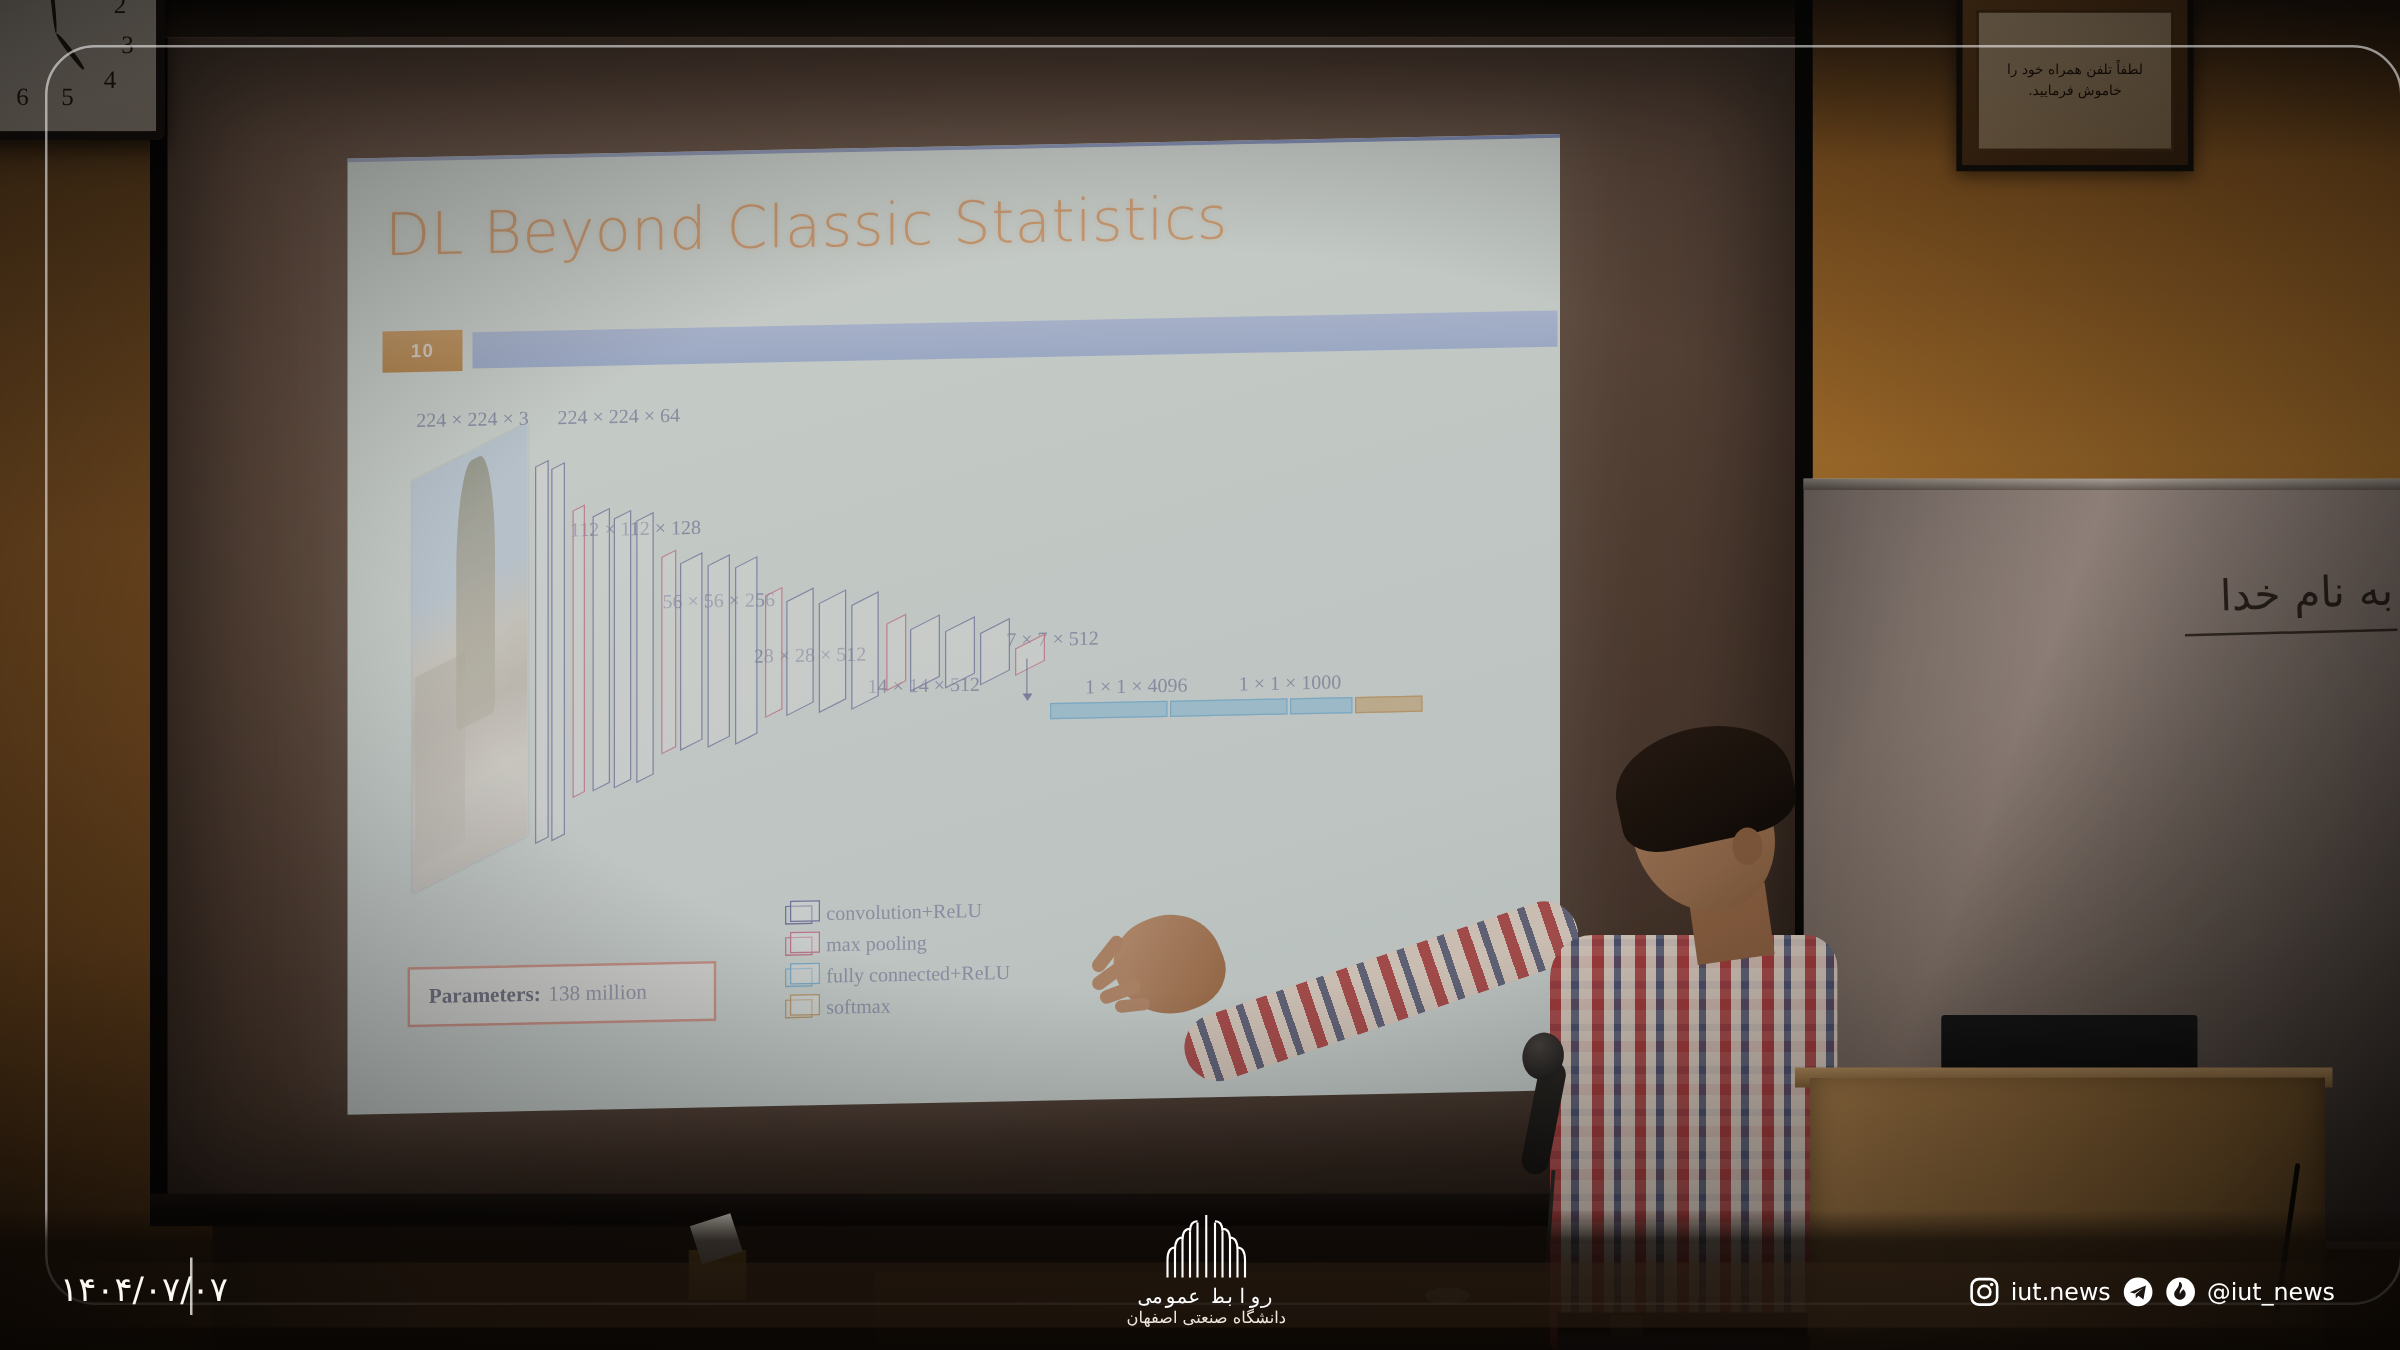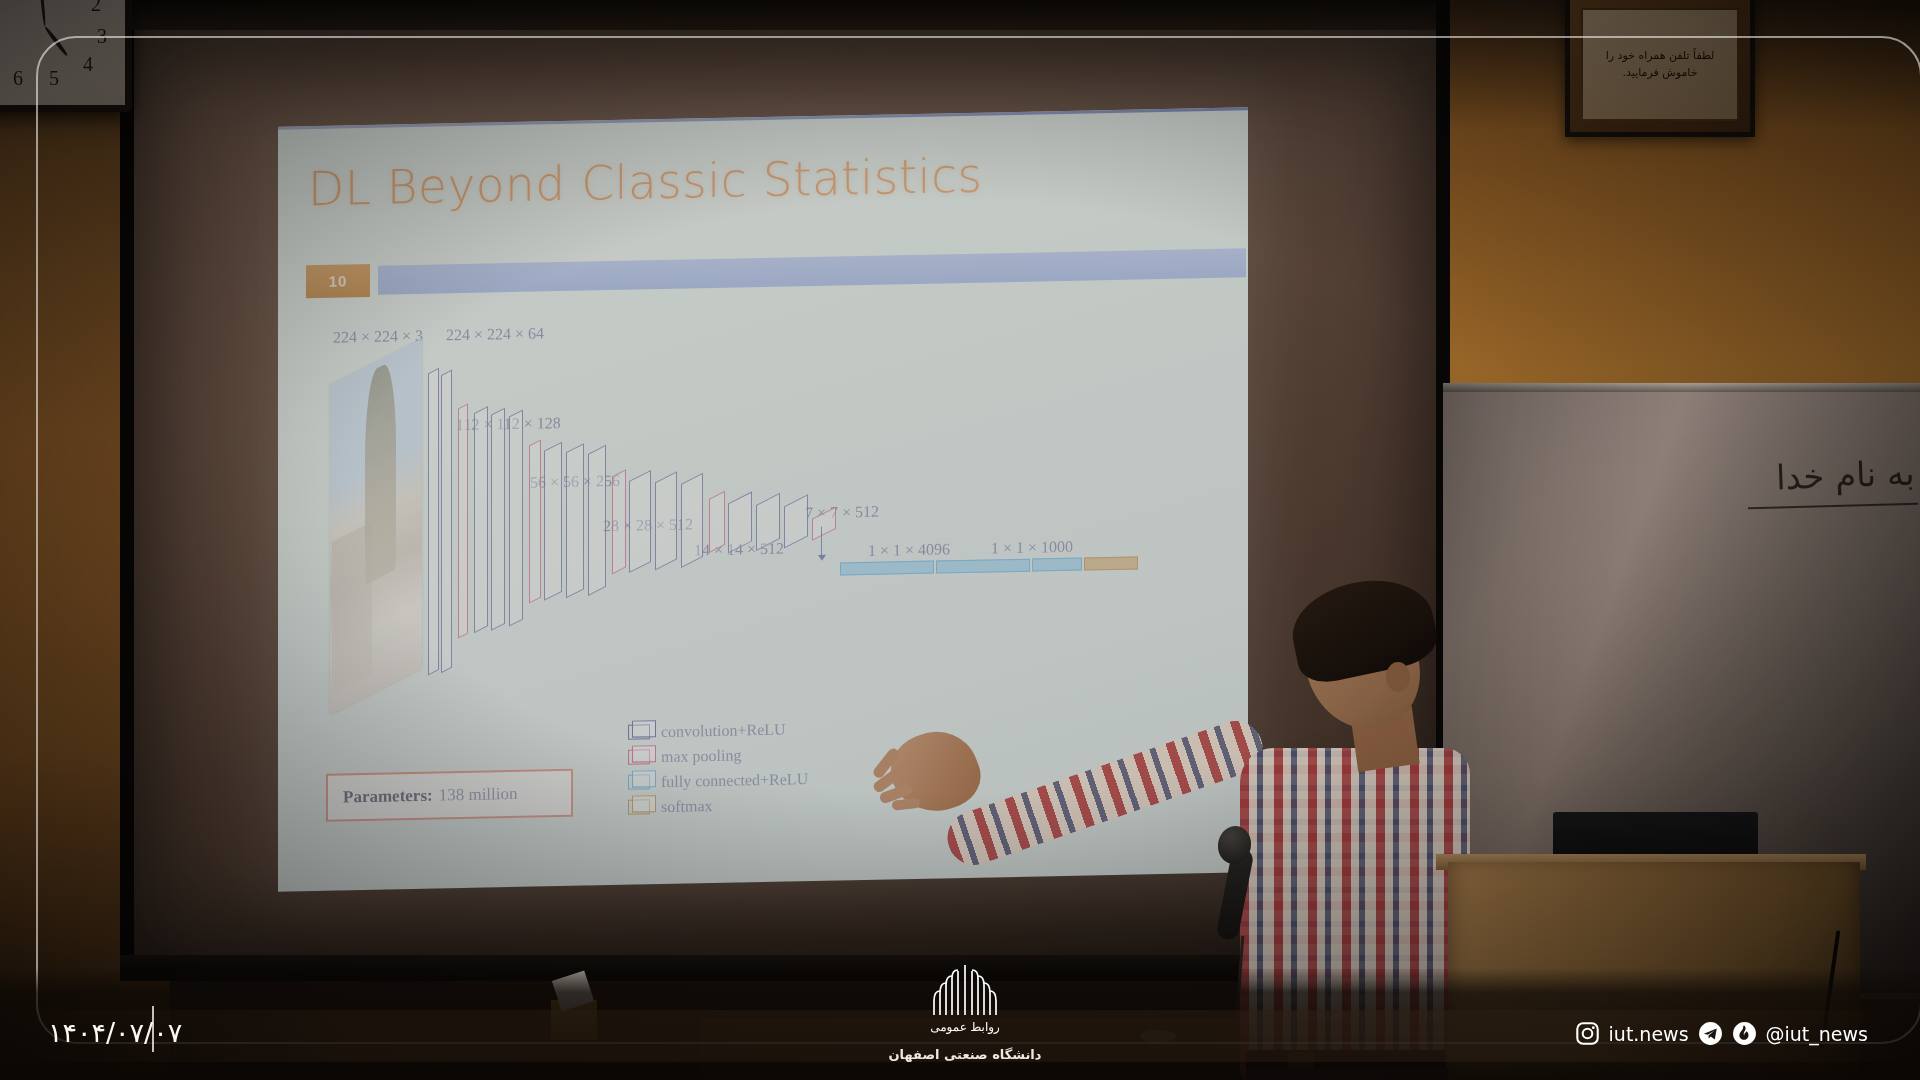--- a/index.html
+++ b/index.html
@@ -188,22 +188,22 @@
   .banner-strip{position:absolute;left:0;bottom:18px;width:1920px;height:52px;
     background:linear-gradient(90deg,rgba(30,20,12,.0) 0%,rgba(40,27,16,.45) 18%,rgba(48,33,20,.45) 82%,rgba(30,20,12,.0) 100%);}
   .b-date{position:absolute;left:48px;bottom:32px;font-size:27px;color:#fdf9f3;
     font-family:"DejaVu Sans",sans-serif;letter-spacing:.5px;direction:ltr;}
   .b-sep{position:absolute;left:152px;bottom:28px;width:2px;height:46px;background:rgba(255,255,255,.75);}
   .b-title{position:absolute;left:176px;bottom:30px;font-size:27px;color:#fffdf8;
     font-family:"DejaVu Sans",sans-serif;direction:rtl;white-space:nowrap;}
 
   .b-logo{position:absolute;left:885px;bottom:18px;width:160px;text-align:center;}
   .b-logo svg{display:block;margin:0 auto 3px;}
-  .b-logo .l1{font-size:12px;color:#ffffff;direction:rtl;font-family:Liberation Sans, sans-serif;letter-spacing:2px;}
-  .b-logo .l2{font-size:13px;color:#efe8df;direction:rtl;font-family:"DejaVu Sans",sans-serif;margin-top:13px;font-weight:bold;}
+  .b-logo .l1{font-size:16px;color:#ffffff;direction:rtl;font-family:Liberation Mono, monospace;letter-spacing:2px;}
+  .b-logo .l2{font-size:13px;color:#efe8df;direction:rtl;font-family:"DejaVu Sans",sans-serif;margin-top:0;}
 
   .b-social{position:absolute;right:52px;bottom:34px;display:flex;align-items:center;gap:9px;}
   .b-social .lbl{font-size:19px;color:#fff;font-family:"DejaVu Sans",sans-serif;}
   .ic{width:25px;height:25px;flex:0 0 auto;}
 
   .screen-glow{position:absolute;left:250px;top:95px;width:1030px;height:810px;
     pointer-events:none;
     background:radial-gradient(ellipse at center,rgba(215,235,235,.12),rgba(0,0,0,0) 72%);}
 </style>
 </head>

